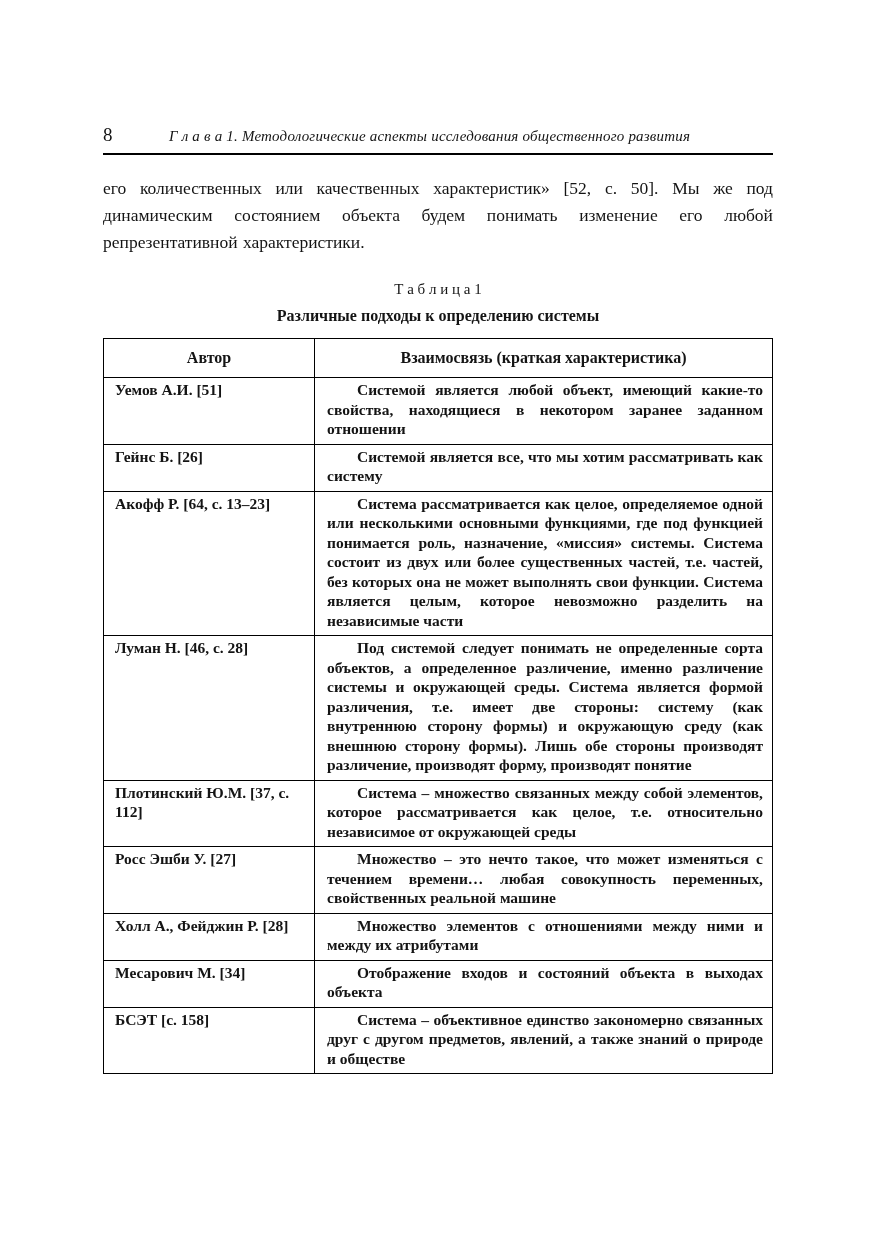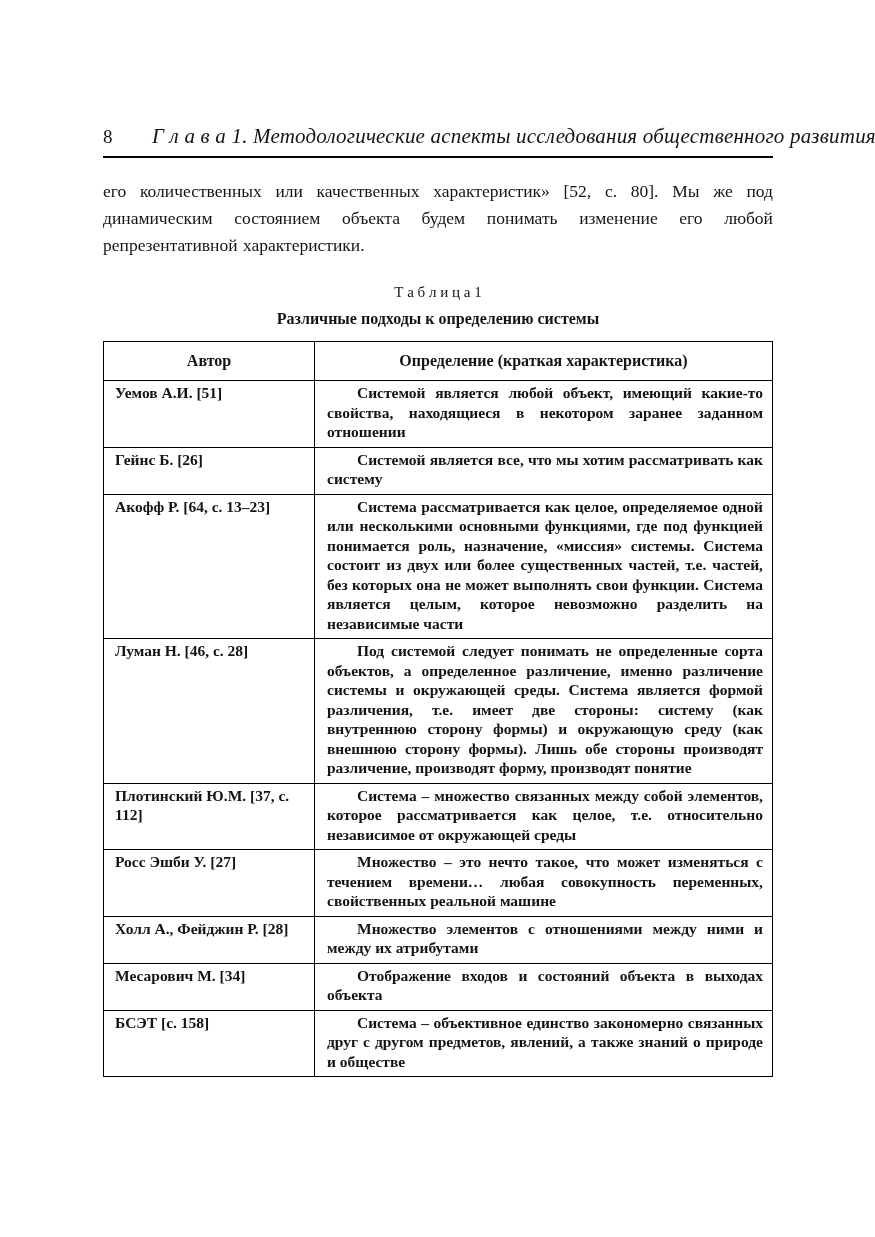--- a/index.html
+++ b/index.html
@@ -25,23 +25,24 @@
     border-bottom: 2px solid #000;
     padding-bottom: 7px;
   }
   .pagenum {
     font-size: 19px;
     width: 49px;
     flex: 0 0 auto;
   }
   .chapter {
     font-style: italic;
-    font-size: 21px;
+    font-size: 15px;
     letter-spacing: 0.2px;
     white-space: nowrap;
+    margin-left: 17px;
   }
   .bodytext {
     margin: 20px 0 0 0;
     font-size: 17.5px;
     line-height: 27px;
     text-align: justify;
     word-spacing: 1px;
   }
   .table-label {
     margin-top: 25px;
@@ -90,30 +91,30 @@
 <body>
 
 <div class="page">
   <div class="content">
 
     <header class="running-head">
       <span class="pagenum">8</span>
       <span class="chapter">Г л а в а  1. Методологические аспекты исследования общественного развития</span>
     </header>
 
-    <p class="bodytext">его количественных или качественных характеристик» [52, с. 80]. Мы же под динамическим состоянием объекта будем понимать изменение его любой репрезентативной характеристики.</p>
+    <p class="bodytext">его количественных или качественных характеристик» [52, с. 50]. Мы же под динамическим состоянием объекта будем понимать изменение его любой репрезентативной характеристики.</p>
 
     <div class="table-label">Т а б л и ц а  1</div>
     <div class="table-title">Различные подходы к определению системы</div>
 
     <table class="def-table">
       <thead>
         <tr>
           <th class="col-author">Автор</th>
-          <th class="col-def">Определение (краткая характеристика)</th>
+          <th class="col-def">Взаимосвязь (краткая характеристика)</th>
         </tr>
       </thead>
       <tbody id="table-body">
           <tr>
             <td class="author-cell">Уемов А.И. [51]</td>
             <td class="def-cell">Системой является любой объект, имеющий какие-то свойства, находящиеся в некотором заранее заданном отношении</td>
           </tr>
           <tr>
             <td class="author-cell">Гейнс Б. [26]</td>
             <td class="def-cell">Системой является все, что мы хотим рассматривать как систему</td>

